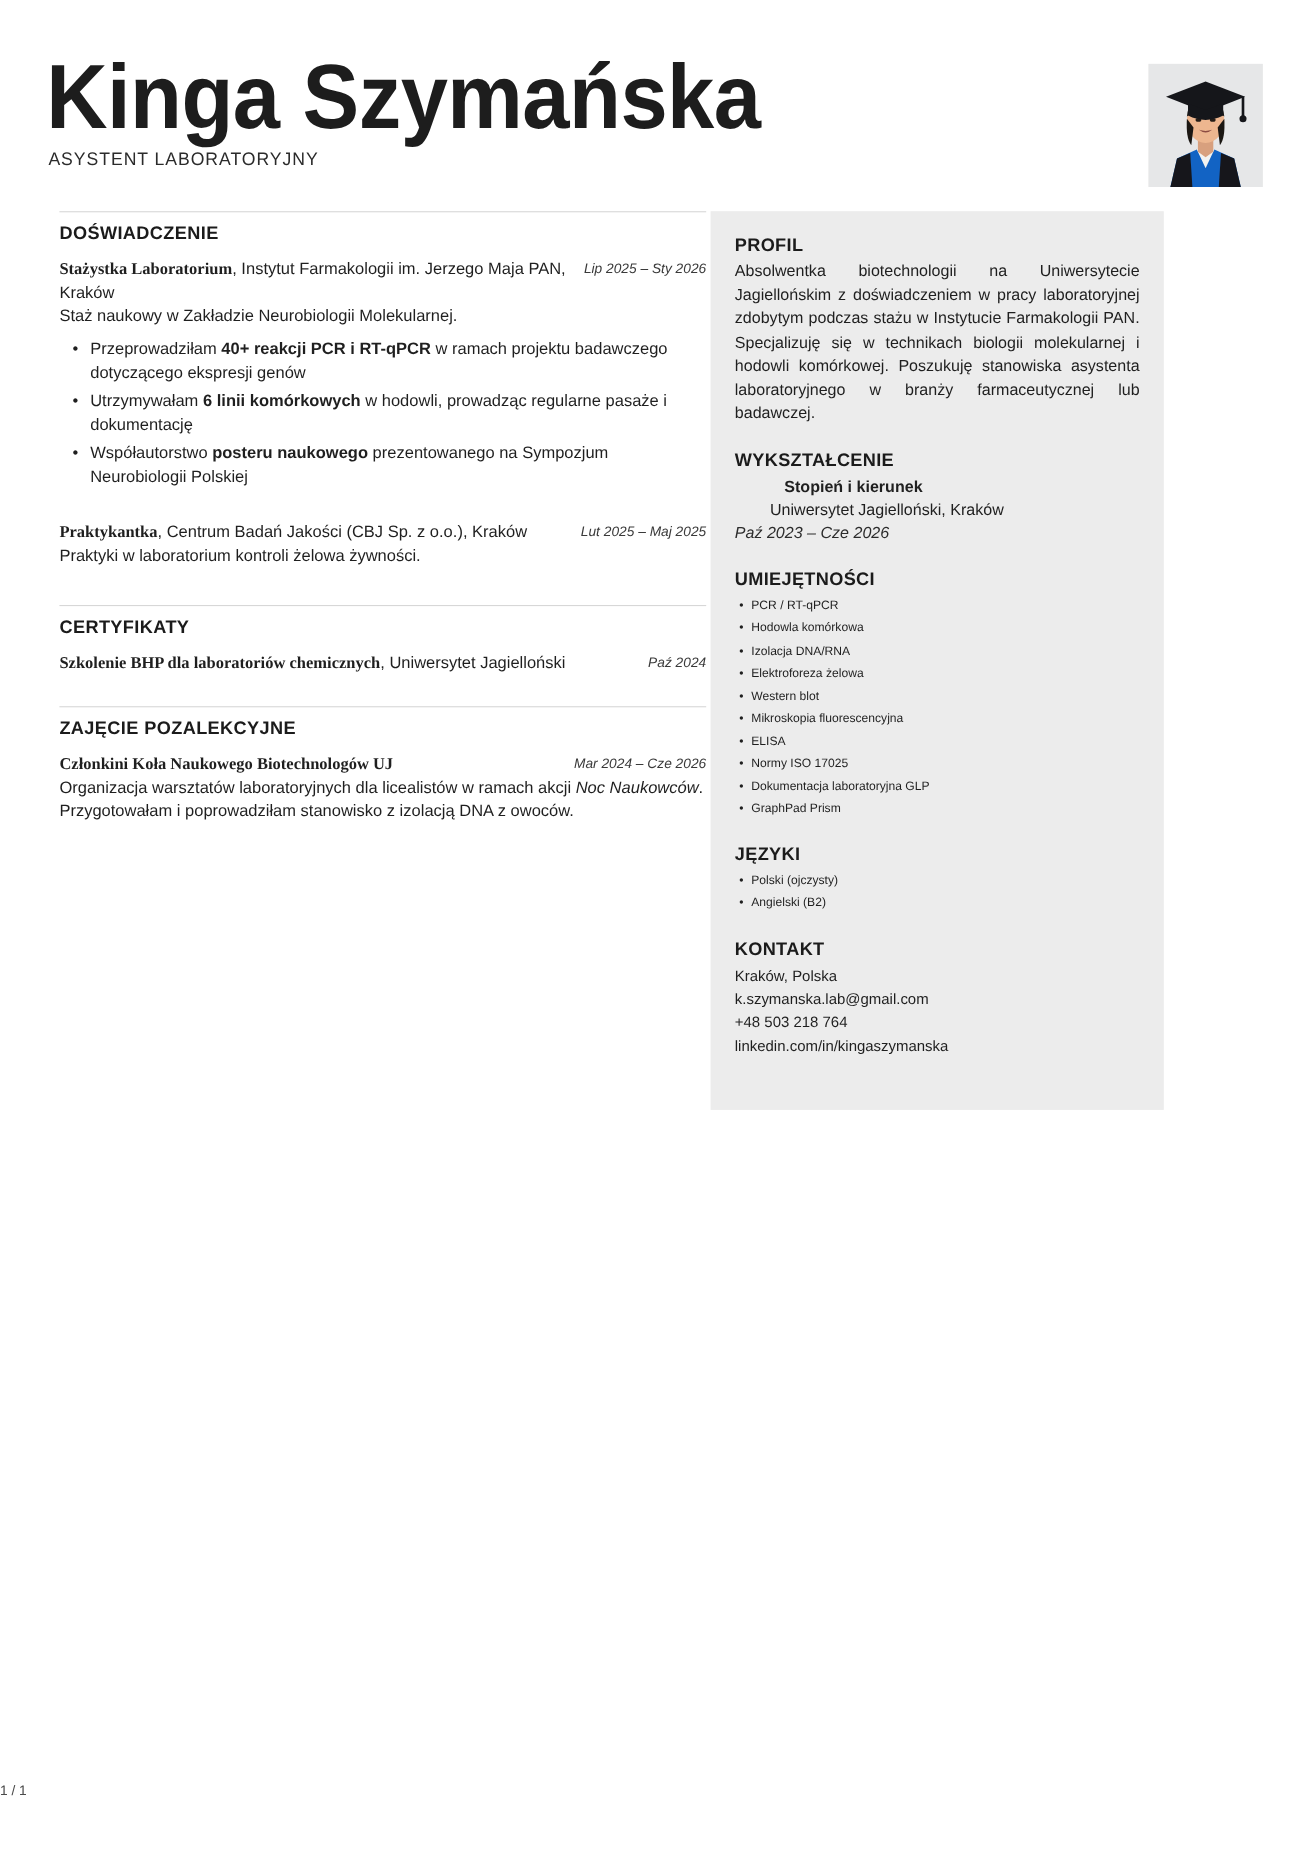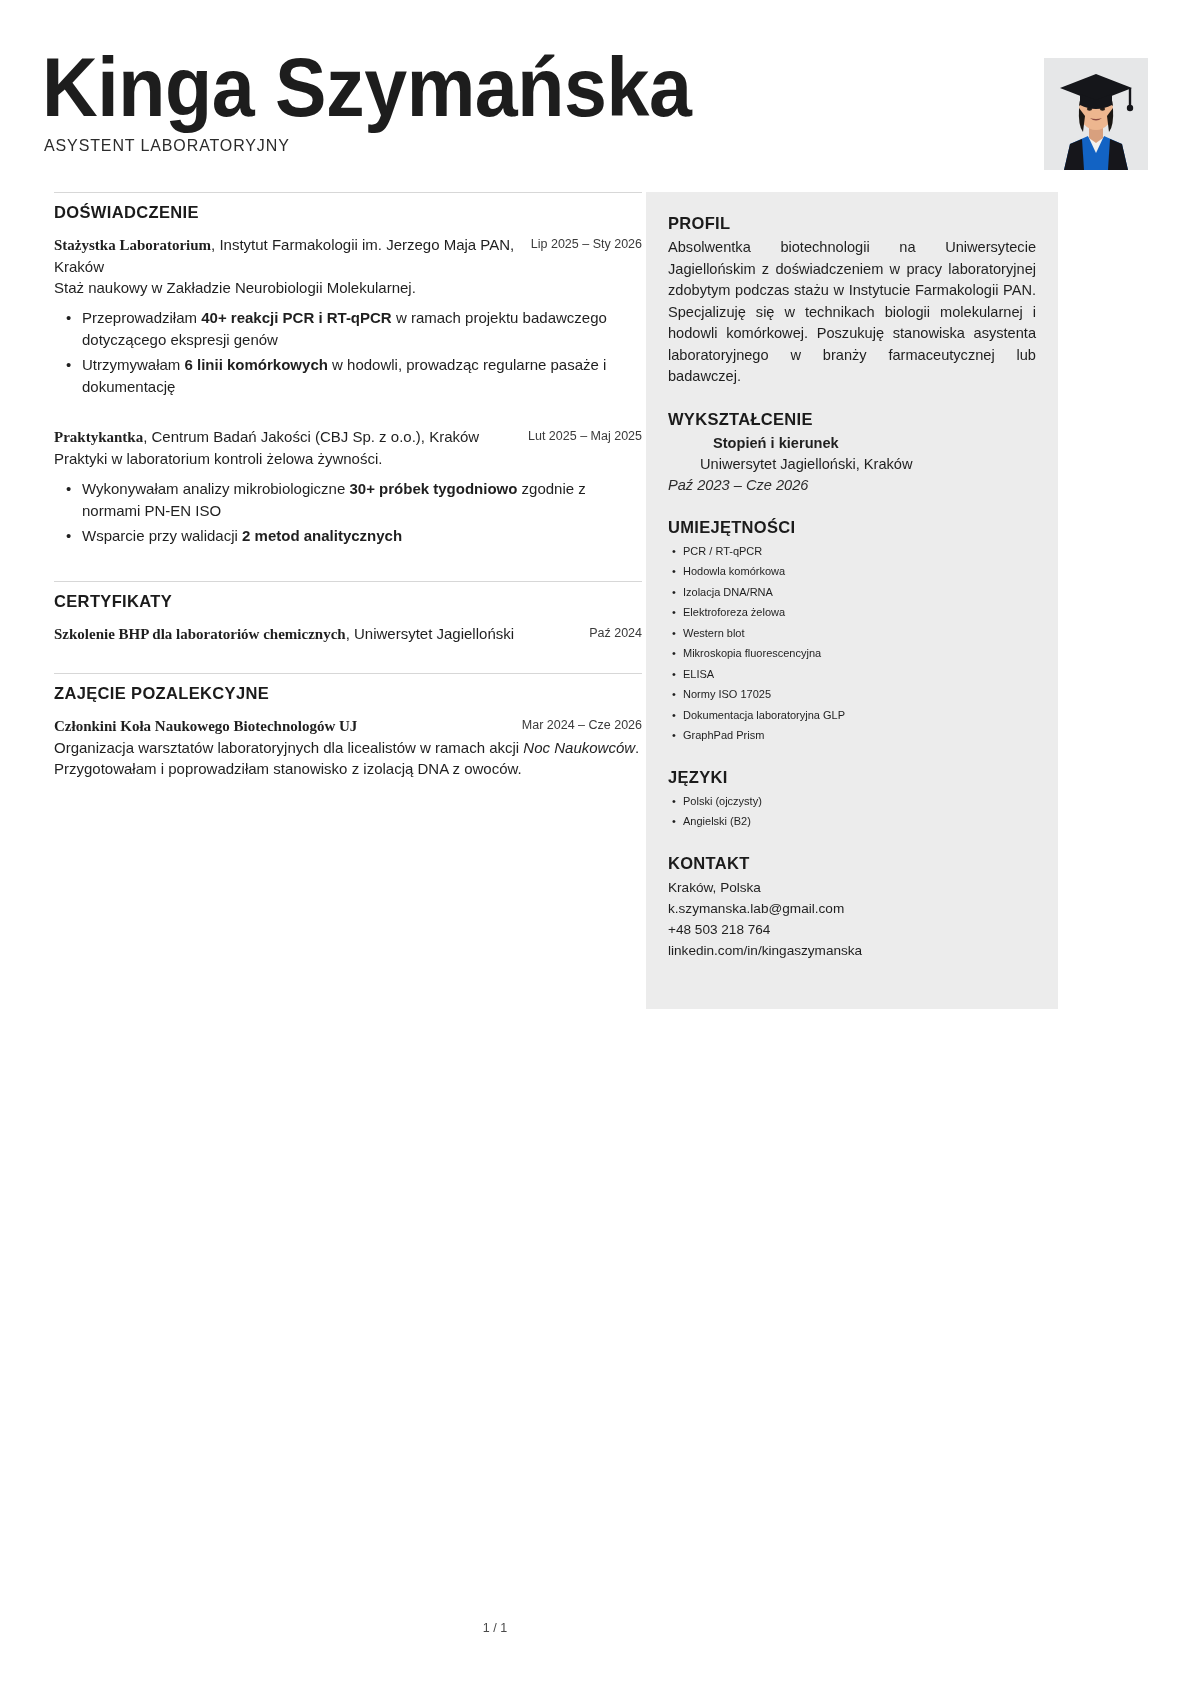--- a/index.html
+++ b/index.html
@@ -72,20 +72,21 @@
   .entry-head {
     position: relative;
     font-size: 15px;
     line-height: 21px;
     color: #1f1f1f;
   }
   .entry-head .role { font-weight: 700; font-family: Liberation Serif, serif; }
   .entry-date {
     float: right;
     font-size: 12.5px;
+    font-style: italic;
     color: #3a3a3a;
     margin-left: 10px;
     white-space: nowrap;
     font-weight: 400;
   }
   .entry-desc {
     font-size: 15px;
     line-height: 21px;
     color: #1f1f1f;
     margin: 0;
@@ -148,21 +149,20 @@
     content: "\2022";
     position: absolute;
     left: -11px;
     top: 0;
   }
   .contact-line { font-size: 13.6px; line-height: 21px; color: #1f1f1f; }
 
   
   .footer {
     position: absolute; left: 0; bottom: 48px; width: 990px;
-    text-align: center;
     font-size: 12.5px;
     color: #4a4a4a;
   }
 </style>
 </head>
 <body>
 
 <div class="page">
 
   <div class="header">
@@ -208,34 +208,31 @@
       <div class="sec-title">DOŚWIADCZENIE</div>
 
       <div class="entry">
         <div class="entry-head">
           <span class="entry-date">Lip 2025 – Sty 2026</span><span class="role">Stażystka Laboratorium</span><span>, Instytut Farmakologii im. Jerzego Maja PAN, Kraków</span>
         </div>
         <p class="entry-desc">Staż naukowy w Zakładzie Neurobiologii Molekularnej.</p>
         <ul class="bullets">
           <li>Przeprowadziłam <b>40+ reakcji PCR i RT-qPCR</b> w ramach projektu badawczego dotyczącego ekspresji genów</li>
           <li>Utrzymywałam <b>6 linii komórkowych</b> w hodowli, prowadząc regularne pasaże i dokumentację</li>
+          <li>Współautorstwo <b>posteru naukowego</b> prezentowanego na Sympozjum Neurobiologii Polskiej</li>
         </ul>
       </div>
 
       <div class="gap-md"></div>
 
       <div class="entry">
         <div class="entry-head">
           <span class="entry-date">Lut 2025 – Maj 2025</span><span class="role">Praktykantka</span><span>, Centrum Badań Jakości (CBJ Sp. z o.o.), Kraków</span>
         </div>
         <p class="entry-desc">Praktyki w laboratorium kontroli żelowa żywności.</p>
-        <ul class="bullets">
-          <li>Wykonywałam analizy mikrobiologiczne <b>30+ próbek tygodniowo</b> zgodnie z normami PN-EN ISO</li>
-          <li>Wsparcie przy walidacji <b>2 metod analitycznych</b></li>
-        </ul>
       </div>
     </div>
 
     <div class="gap-lg"></div>
 
     <div class="sec">
       <div class="sec-rule"></div>
       <div class="sec-title">CERTYFIKATY</div>
       <div class="entry">
         <div class="entry-head">

